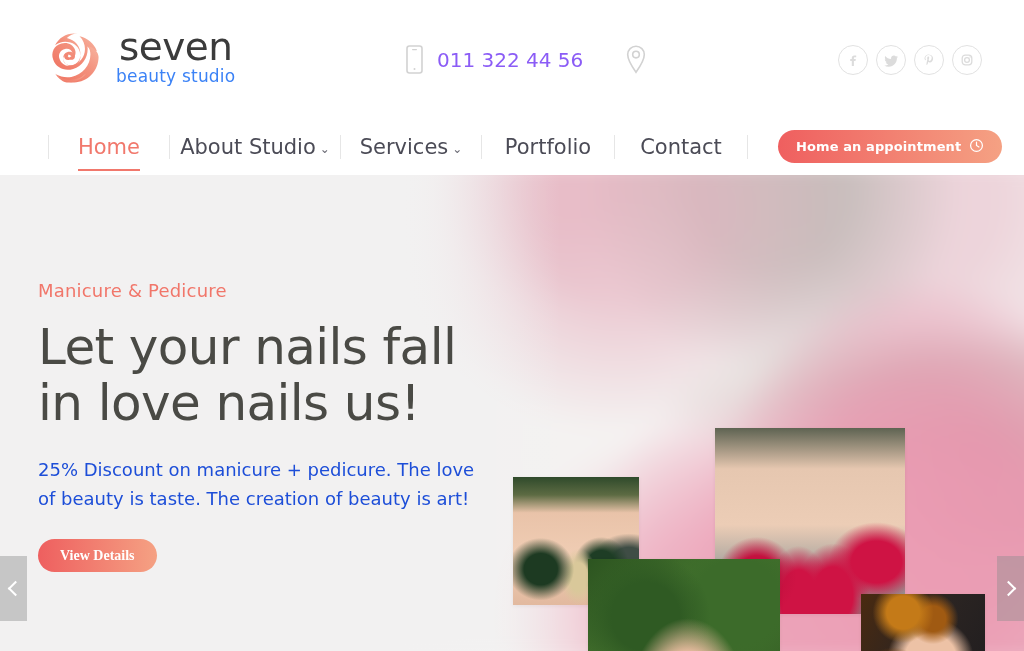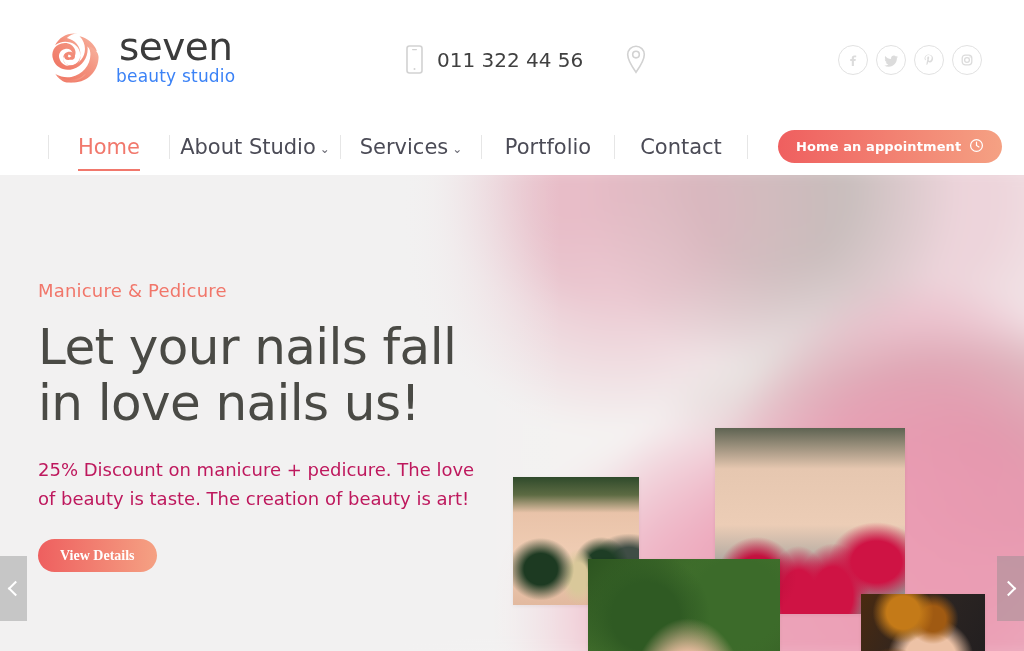--- a/index.html
+++ b/index.html
@@ -35,21 +35,21 @@
   }
 
   
   .contact-block {
     position: absolute; left: 406px; top: 45px;
     display: flex; align-items: center; gap: 0px;
   }
   .contact-item { display: flex; align-items: center; }
   .contact-item .ci-icon { flex: 0 0 auto; display: flex; align-items: center; justify-content: center; }
   .contact-item .ci-text {
-    font-size: 20px; color: #404040; margin-left: 14px;
+    font-size: 20px; color: #8b5cf6; margin-left: 14px;
     font-family: "DejaVu Sans", sans-serif; white-space: nowrap;
   }
   .contact-gap { width: 42px; }
 
   
   .socials { position: absolute; right: 42px; top: 45px; display: flex; gap: 8px; }
   .social-circle {
     width: 30px; height: 30px; border-radius: 50%;
     border: 1.6px solid #e2e2e2;
     display: flex; align-items: center; justify-content: center;
@@ -117,21 +117,21 @@
   .hero-text { position: absolute; left: 38px; top: 105px; width: 460px; }
   .eyebrow {
     font-size: 18px; color: #f1766a; letter-spacing: 0.2px;
     font-family: "DejaVu Sans", sans-serif; margin-bottom: 18px;
   }
   .hero-title {
     font-size: 50px; line-height: 1.12; color: #4a4a45; font-weight: 400;
     font-family: "DejaVu Sans", sans-serif; letter-spacing: -0.6px;
   }
   .hero-desc {
-    margin-top: 24px; font-size: 18px; line-height: 1.62; color: #be185d;
+    margin-top: 24px; font-size: 18px; line-height: 1.62; color: #1d4ed8;
     font-family: "DejaVu Sans", sans-serif; width: 452px;
   }
   .view-btn {
     margin-top: 26px; display: inline-flex; align-items: center; justify-content: center;
     height: 33px; padding: 0 22px; border-radius: 17px;
     background: linear-gradient(to right, #ee5f5f 0%, #f5a183 100%);
     color: #fff; font-size: 14px; font-weight: bold; border: none; cursor: pointer;
     font-family: "Liberation Serif", serif;
   }
 

